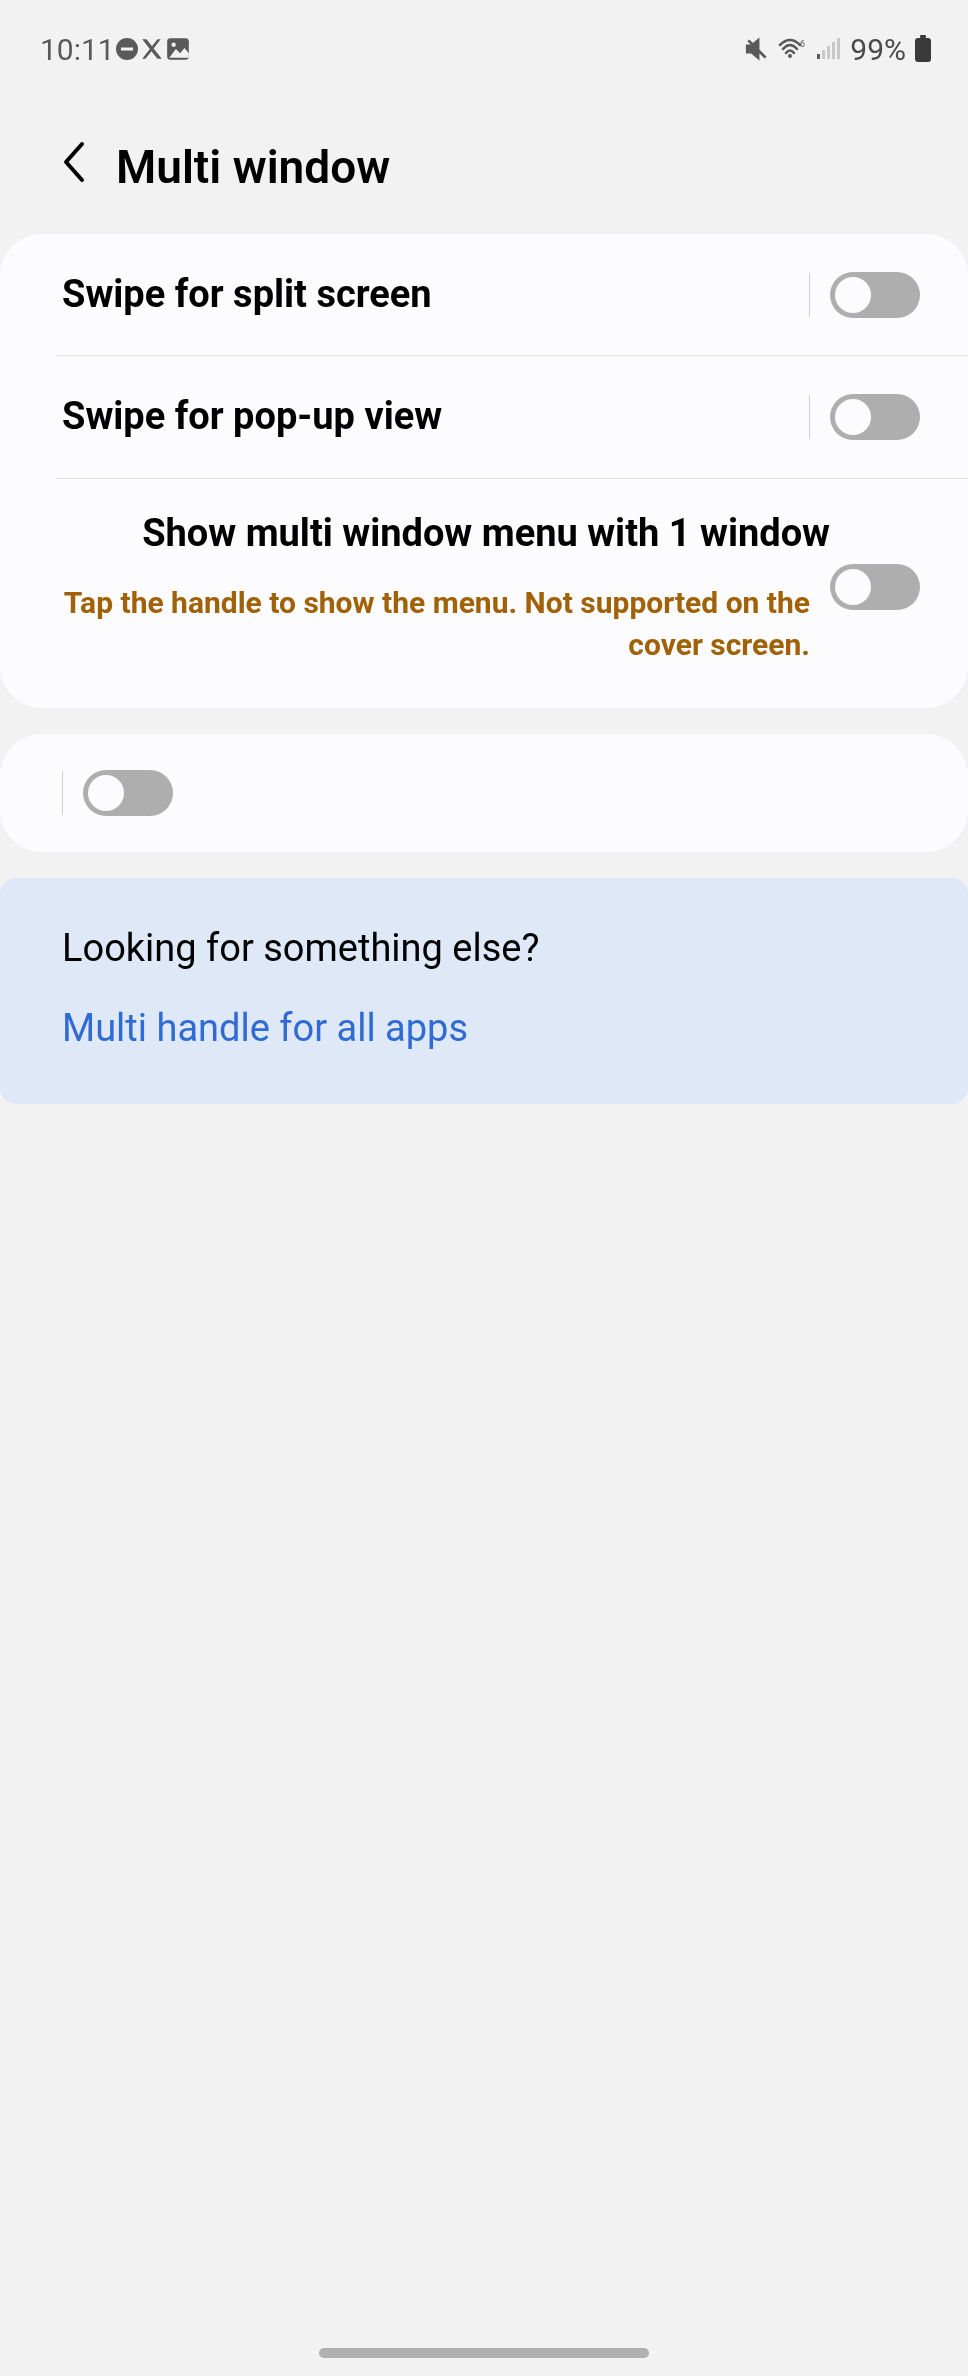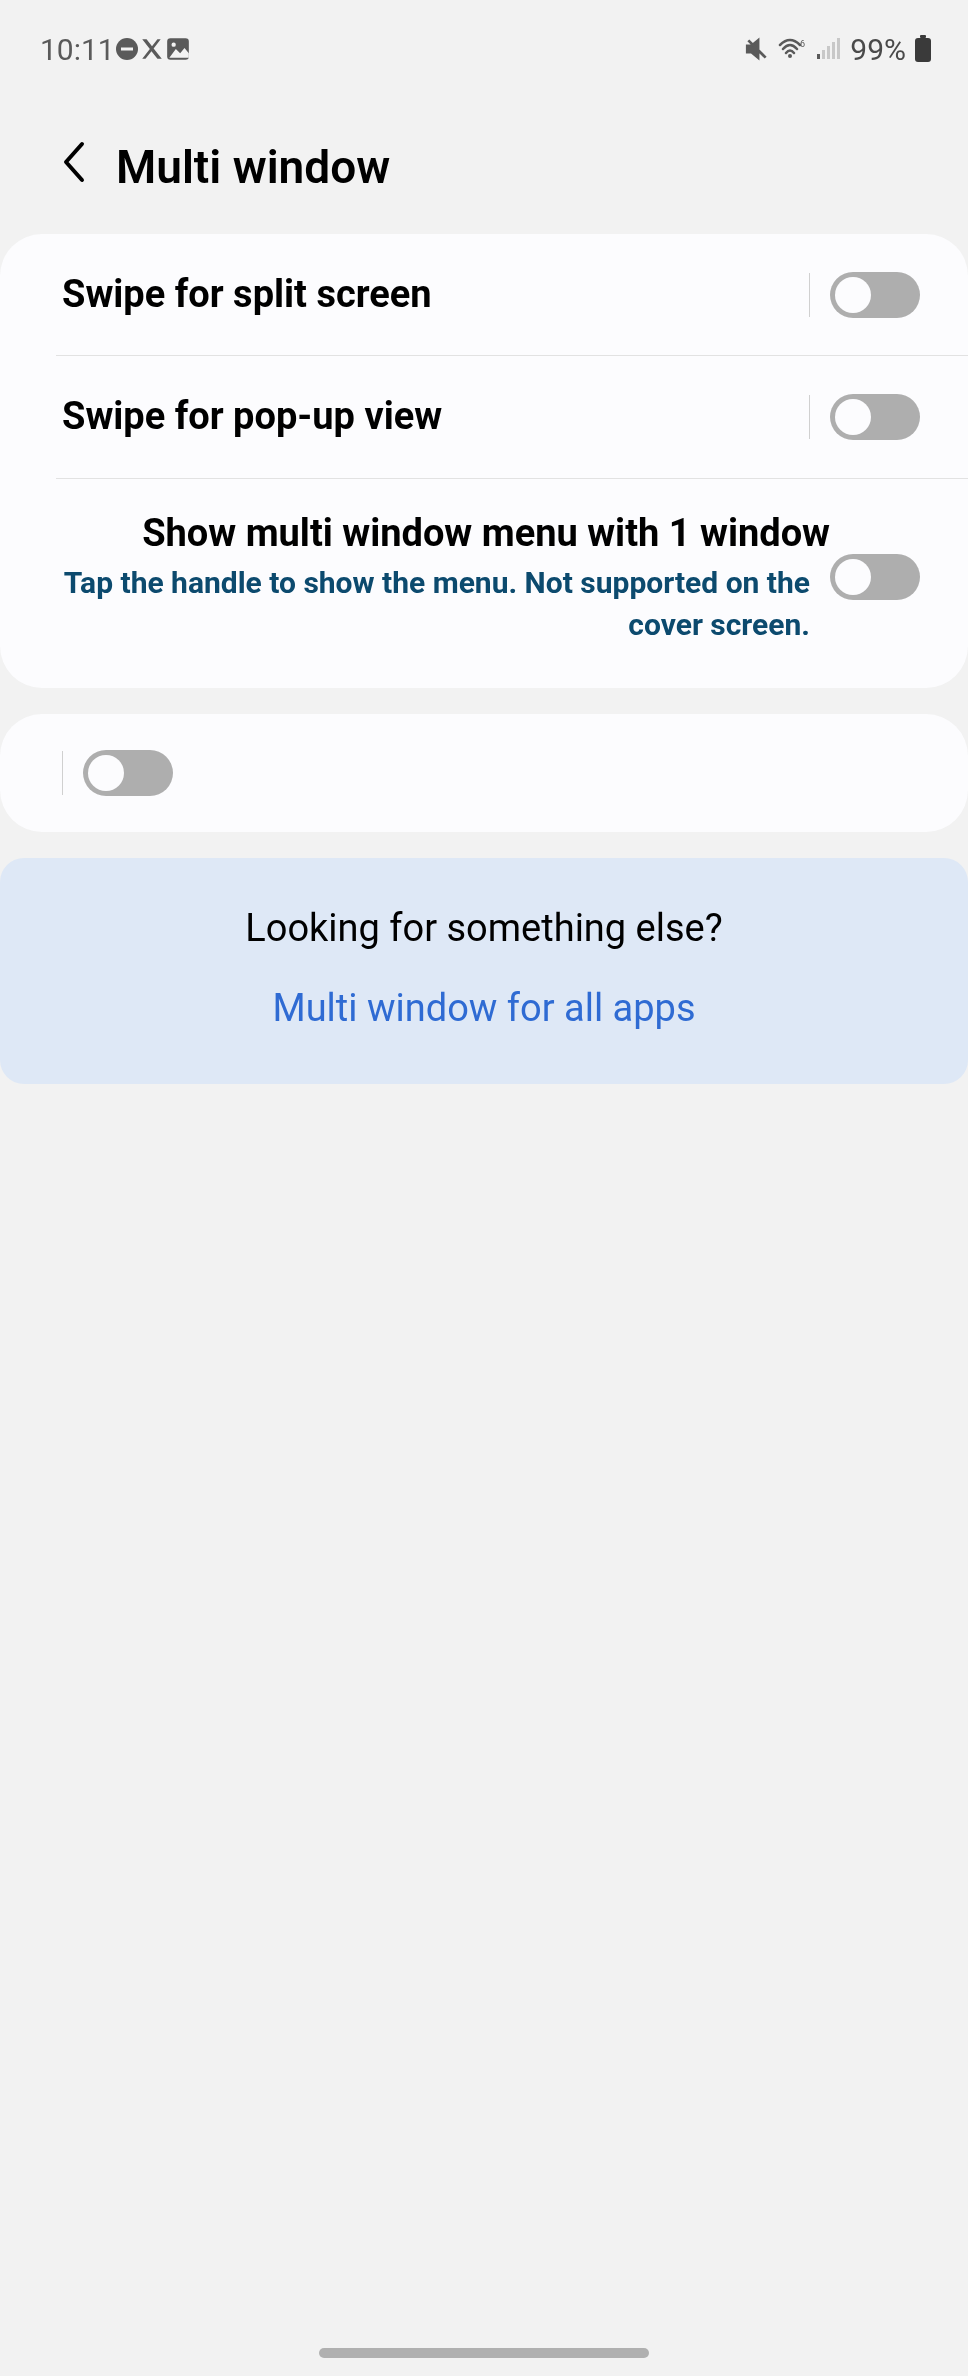--- a/index.html
+++ b/index.html
@@ -74,23 +74,23 @@
     .row-text {
       flex: 1;
     }
     .row-title {
       font-size: 38px;
       color: #000;
       line-height: 1.3;
     }
     .row-subtitle {
       font-size: 30px;
-      color: #0c4a6e;
+      color: #a16207;
       line-height: 1.4;
-      margin-top: 4px;
+      margin-top: 24px;
       padding-right: 20px;
     }
     .divider {
       height: 1px;
       background: #e2e2e2;
       margin-left: 56px;
     }
     .toggle-wrap {
       display: flex;
       align-items: center;
@@ -113,23 +113,22 @@
       position: absolute;
       left: 5px;
       top: 5px;
       width: 36px;
       height: 36px;
       background: #fcfcfe;
       border-radius: 50%;
     }
     .suggestion-card {
       background: #dee8f6;
-      border-radius: 24px;
+      border-radius: 16px;
       padding: 48px 62px 54px 62px;
-      text-align: center;
     }
     .suggestion-title {
       font-size: 38px;
       color: #000;
       margin-bottom: 36px;
     }
     .suggestion-link {
       font-size: 38px;
       color: #2f6bd3;
     }
@@ -255,16 +254,16 @@
       <div class="toggle-divider"></div>
       <div class="toggle">
         <div class="toggle-knob"></div>
       </div>
     </div>
   </div>
 </div>
 
 <div class="suggestion-card">
   <div class="suggestion-title">Looking for something else?</div>
-  <div class="suggestion-link">Multi window for all apps</div>
+  <div class="suggestion-link">Multi handle for all apps</div>
 </div>
 
 <div class="nav-handle"></div>
 
 </body></html>

